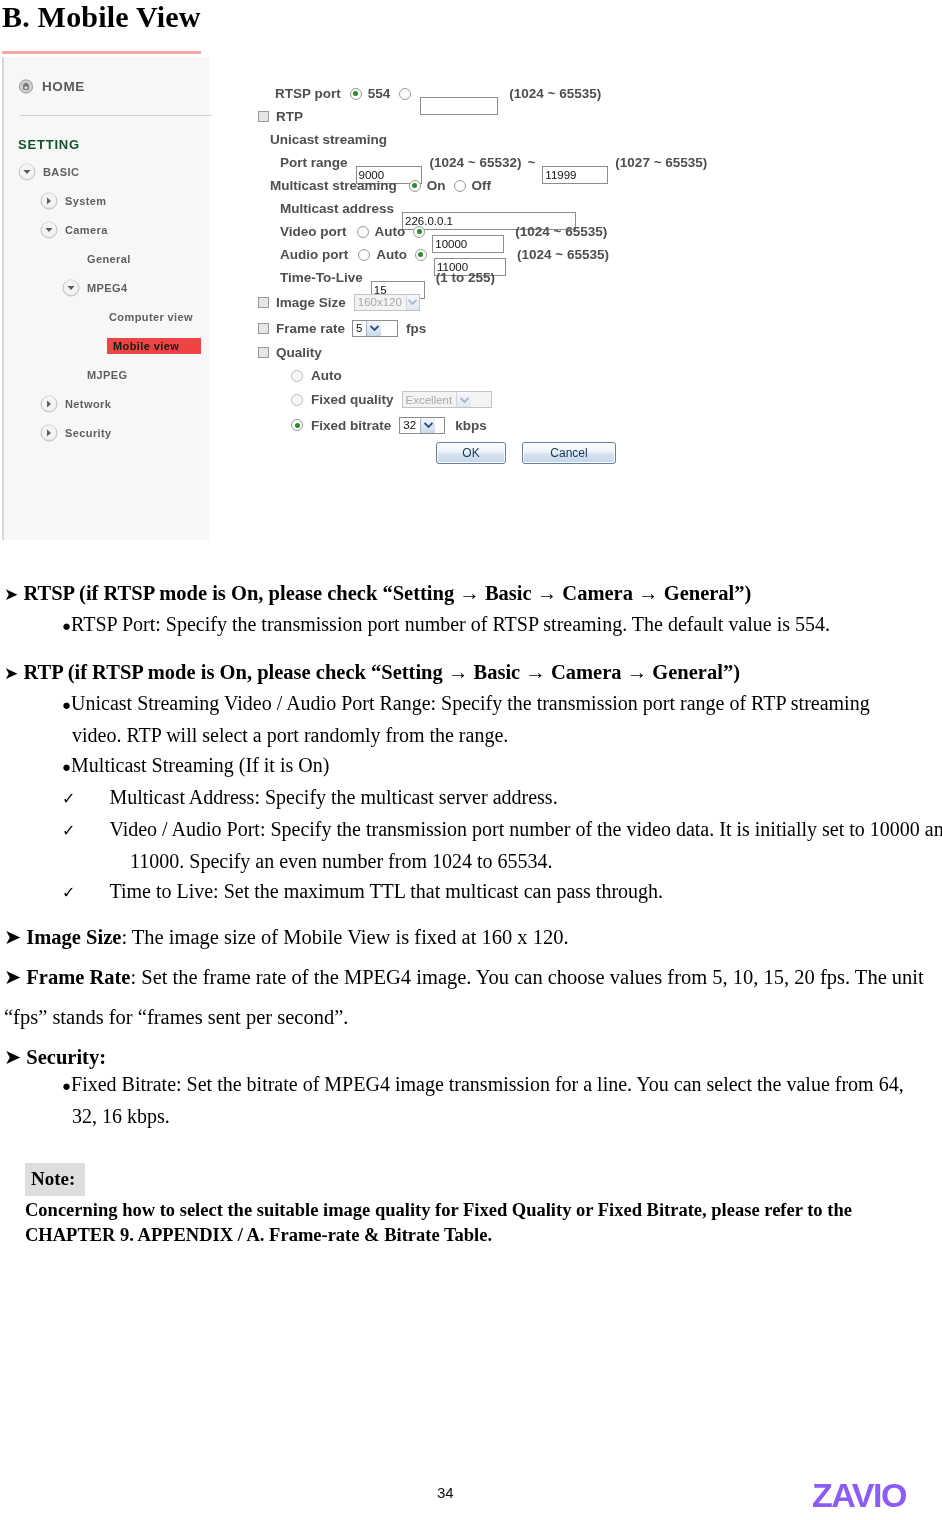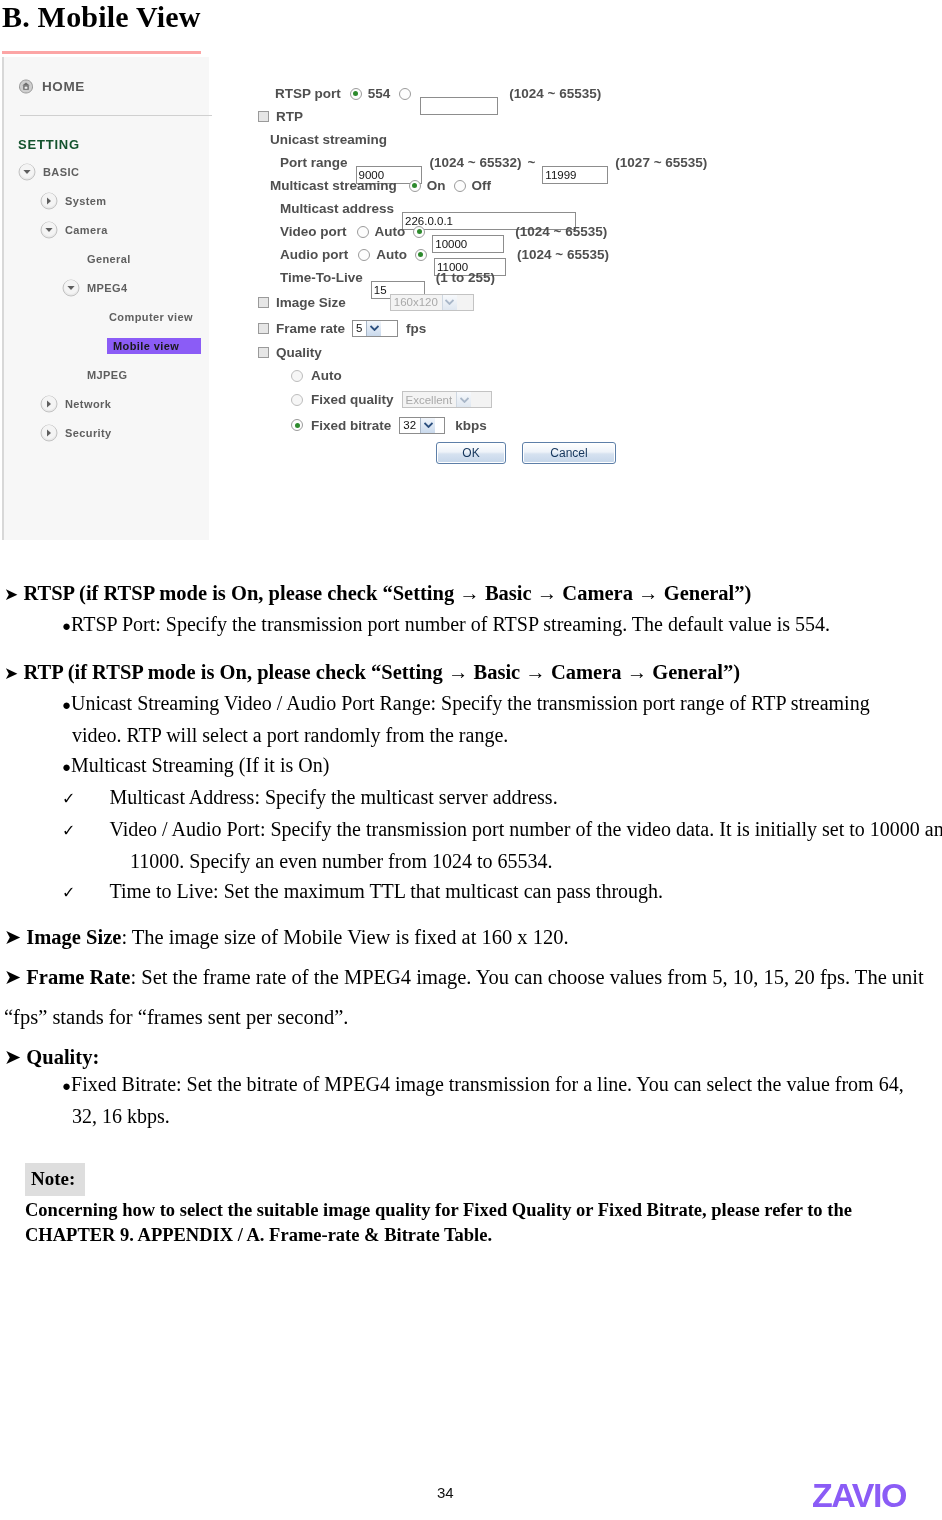--- a/index.html
+++ b/index.html
@@ -107,21 +107,21 @@
   .nav-item .nolabel-pad { display:inline-block; width:25px; flex:none; }
   .nav-txt { display:inline-block; }
 
   .lvl-setting { padding-left: 14px; color:#14532d; font-size:13px; letter-spacing:0.8px; height:26px;}
   .lvl-0 { padding-left: 14px; }
   .lvl-1 { padding-left: 36px; }
   .lvl-2 { padding-left: 58px; }
   .lvl-3 { padding-left: 80px; }
 
   .nav-item.selected .nav-txt {
-    background: #8b5cf6;
+    background: #ef4444;
     color: #1a1a1a;
     padding: 2px 22px 2px 6px;
     margin-left: -2px;
   }
 
   
   .tw svg { display:block; }
 
   
   .form {
@@ -215,21 +215,21 @@
   .sel .sv { padding: 0 4px 0 3px; white-space:nowrap; }
   .sel .arrow {
     width:14px; height:15px;
     background: linear-gradient(#f2f6fb, #c9d9ec);
     border-left:1px solid #a8b6c7;
     display:flex; align-items:center; justify-content:center;
   }
   .sel .arrow svg { display:block; }
   .sel.dis { border-color:#c3c3c3; background:#f3f3f3; color:#a9a9a9; }
   .sel.dis .arrow { background: linear-gradient(#f7f9fc,#dfe7f0); border-left-color:#cfd8e2; }
-  .sel.w-img { width: 84px; margin-left: 36px; }
+  .sel.w-img { width: 66px; }
   .sel.w-fps { width: 46px; }
   .sel.w-qual{ width: 90px; }
   .sel.w-bit { width: 46px; }
 
   .btnrow {
     display:flex;
     align-items:center;
     gap: 16px;
     padding-left: 178px;
     height: 30px;
@@ -631,21 +631,21 @@
   <span class="check"><span class="ck">✓</span><span>Multicast Address: Specify the multicast server address.</span></span>
   <span class="check"><span class="ck">✓</span><span>Video / Audio Port: Specify the transmission port number of the video data. It is initially set to 10000 and 11000. Specify an even number from 1024 to 65534.</span></span>
   <span class="check"><span class="ck">✓</span><span>Time to Live: Set the maximum TTL that multicast can pass through.</span></span>
 
   <div class="gap-sm"></div>
 
   <span class="para"><span class="arr">➤</span> <b>Image Size</b><span>: The image size of Mobile View is fixed at 160 x 120.</span></span>
 
   <span class="para"><span class="arr">➤</span> <b>Frame Rate</b><span>: Set the frame rate of the MPEG4 image. You can choose values from 5, 10, 15, 20 fps. The unit “fps” stands for “frames sent per second”.</span></span>
 
-  <span class="para"><span class="arr">➤</span> <b>Quality:</b></span>
+  <span class="para"><span class="arr">➤</span> <b>Security:</b></span>
 
   <span class="sub" style="margin-top:-8px"><span class="dot">●</span><span>Fixed Bitrate: Set the bitrate of MPEG4 image transmission for a line. You can select the value from 64, 32, 16 kbps.</span></span>
 
   <div class="gap-md"></div>
   <div class="gap-md"></div>
 
   <span class="note-label">Note:</span>
   <span class="note-body">Concerning how to select the suitable image quality for Fixed Quality or Fixed Bitrate, please refer to the CHAPTER 9. APPENDIX / A. Frame-rate &amp; Bitrate Table.</span>
 </div>
 

